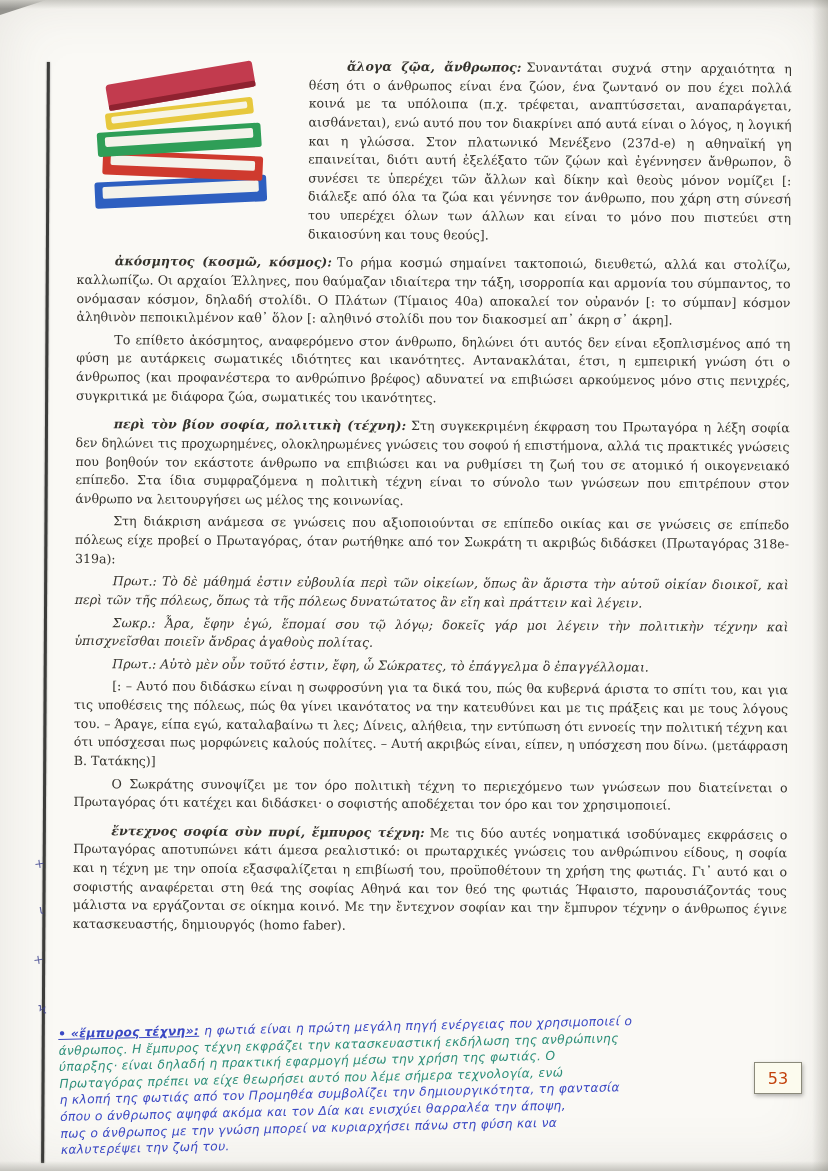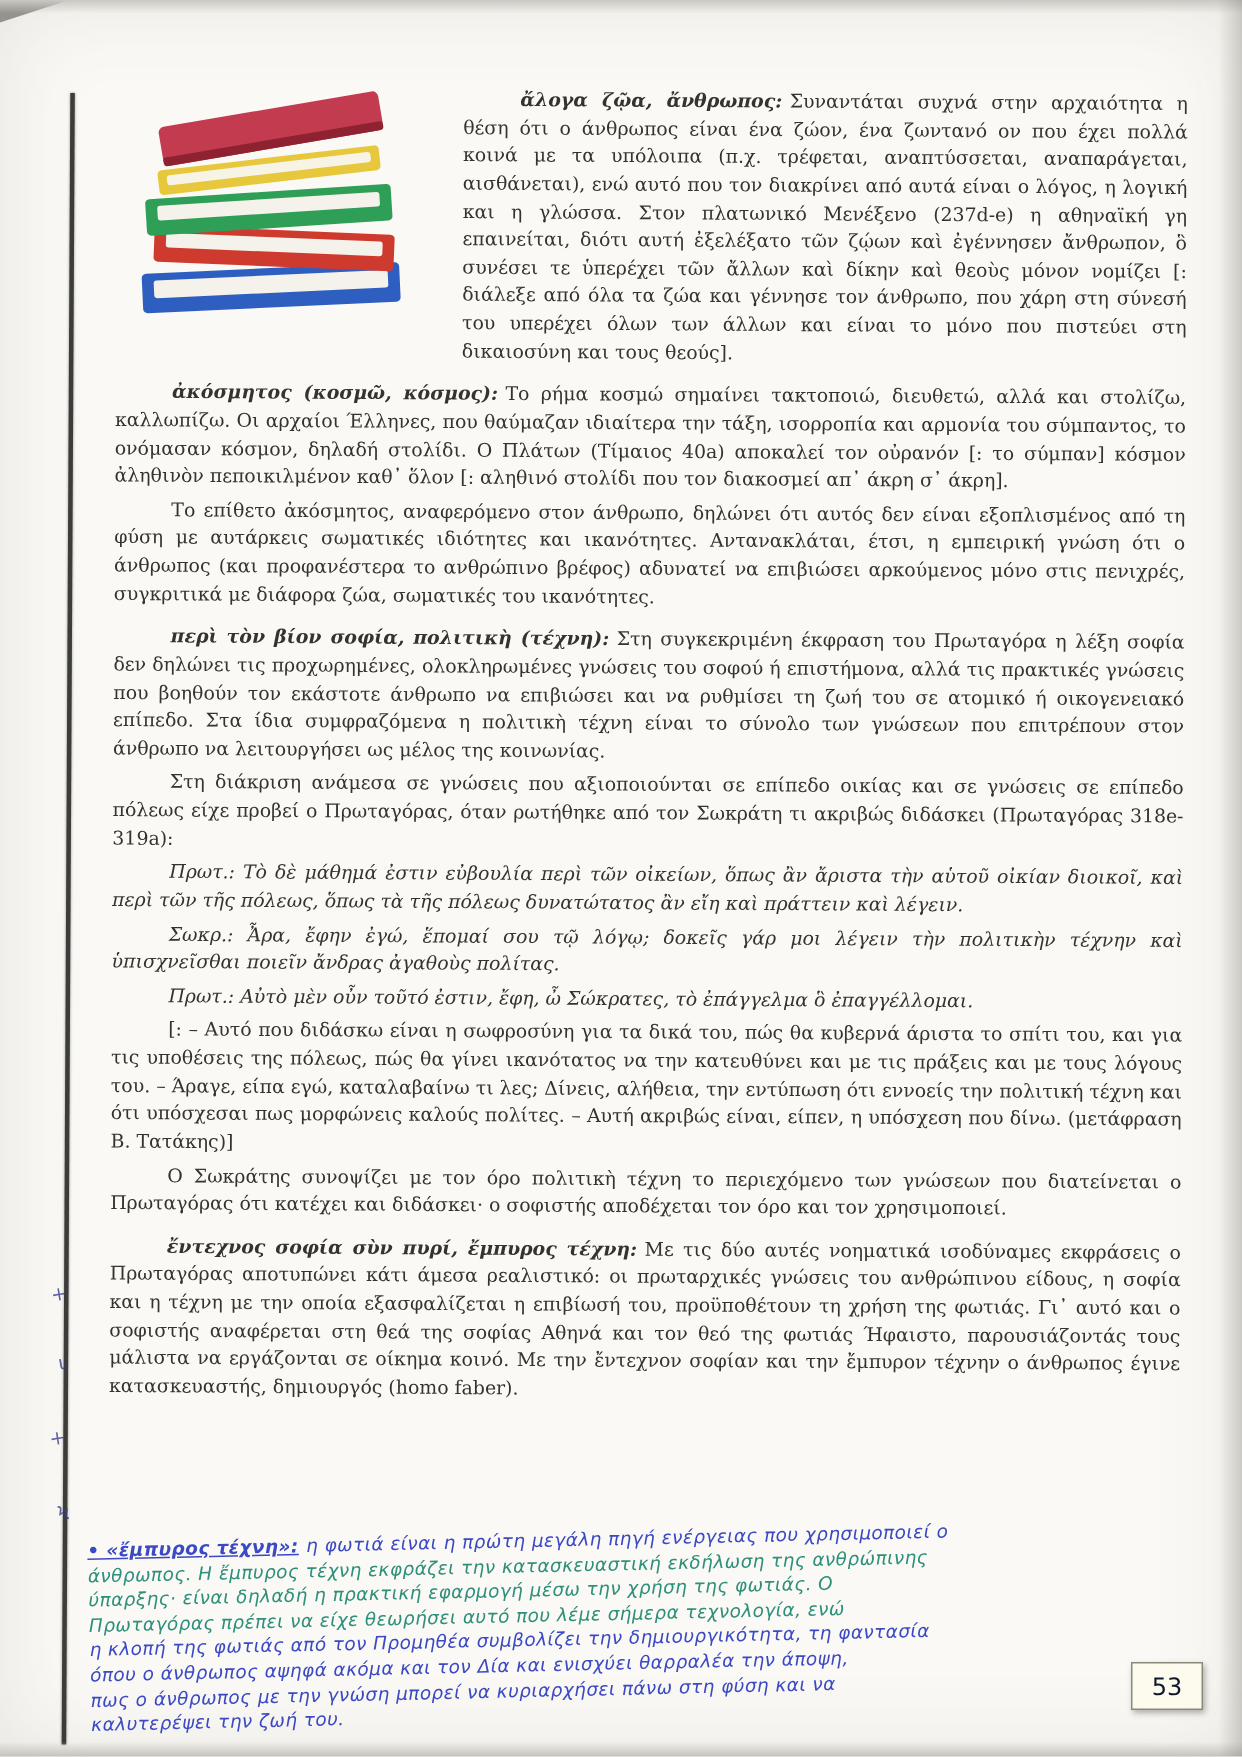--- a/index.html
+++ b/index.html
@@ -40,26 +40,26 @@
 
   .handwriting {
     position:absolute; left:58px; top:1026px; width:760px;
     transform:rotate(-1.3deg); transform-origin:left top;
     font-family:"DejaVu Sans","Liberation Sans",sans-serif;
     font-style:italic; font-size:12.3px; line-height:16.6px; letter-spacing:.3px;
   }
   .hw-lead { text-decoration:underline; margin-right:5px; font-weight:bold; }
 
   .pagenum-box {
-    position:absolute; right:26px; top:1108px; width:46px; height:30px;
+    position:absolute; right:26px; top:1062px; width:46px; height:30px;
     background:#fcfbee; border:1.5px solid #8a897a;
     box-shadow:1px 2px 4px rgba(0,0,0,.3);
     display:flex; align-items:center; justify-content:center;
     font-family:"DejaVu Sans","Liberation Sans",sans-serif;
-    font-size:16px; color:#0f172a; z-index:5;
+    font-size:16px; color:#c2410c; z-index:5;
   }
 
   .margin-mark { position:absolute; color:#3a3f8c; opacity:.8;
     font-family:"DejaVu Sans",sans-serif; font-size:13px; transform:rotate(-9deg); }
   .mk0 { left:34px; top:856px; }
   .mk1 { left:39px; top:902px; }
   .mk2 { left:33px; top:952px; }
   .mk3 { left:38px; top:1002px; }
 </style>
 </head>

